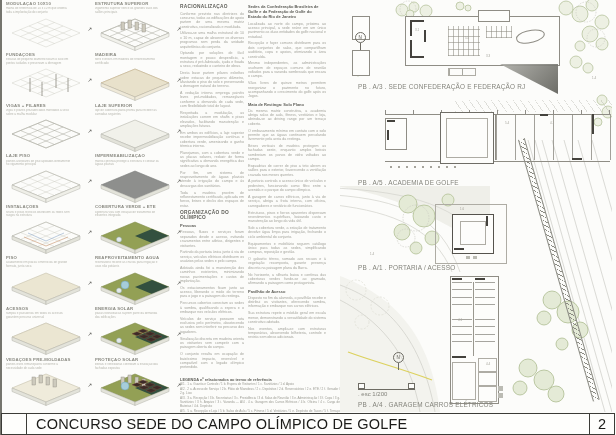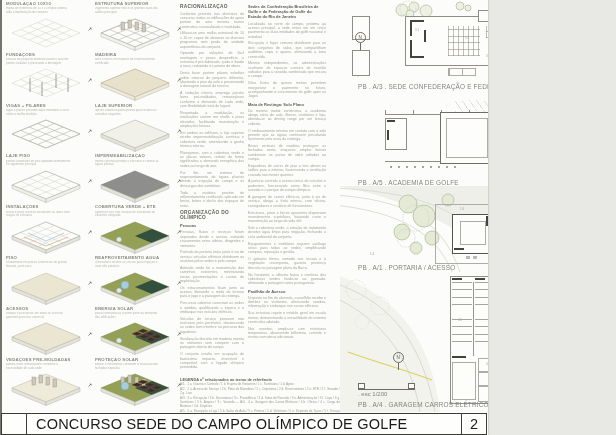--- a/index.html
+++ b/index.html
@@ -1,16 +1,16 @@
 <!DOCTYPE html>
 <html><head>
 <meta charset="utf-8">
 <style>
   html,body{margin:0;padding:0;background:#e8e8e4;font-family:"Liberation Sans",sans-serif;}
-  #sheet{position:relative;width:488px;height:435px;background:#fcfcfa;overflow:hidden;box-shadow:0 0 2px rgba(0,0,0,.3);}
+  #sheet{position:relative;width:616px;height:435px;background:#fcfcfa;overflow:hidden;box-shadow:0 0 2px rgba(0,0,0,.3);}
 
   
   .diag-col{position:absolute;top:2px;width:86px;display:flex;flex-direction:column;}
   #col-a{left:6px;} #col-b{left:95px;}
   .dcell{position:relative;height:50.8px;overflow:hidden;}
   .dlabel{font-size:4.3px;font-weight:bold;letter-spacing:.2px;color:#8a8a82;text-transform:uppercase;line-height:1.15;}
   .dcap{font-size:3px;line-height:1.2;color:#b6b6ae;width:66px;max-height:7.4px;overflow:hidden;margin-top:.5px;}
   .dsvg{display:block;width:80px;height:36px;margin-top:1px;}
   .darrow{position:absolute;right:0;top:24px;font-size:5.5px;color:#3f3f3a;}
 

